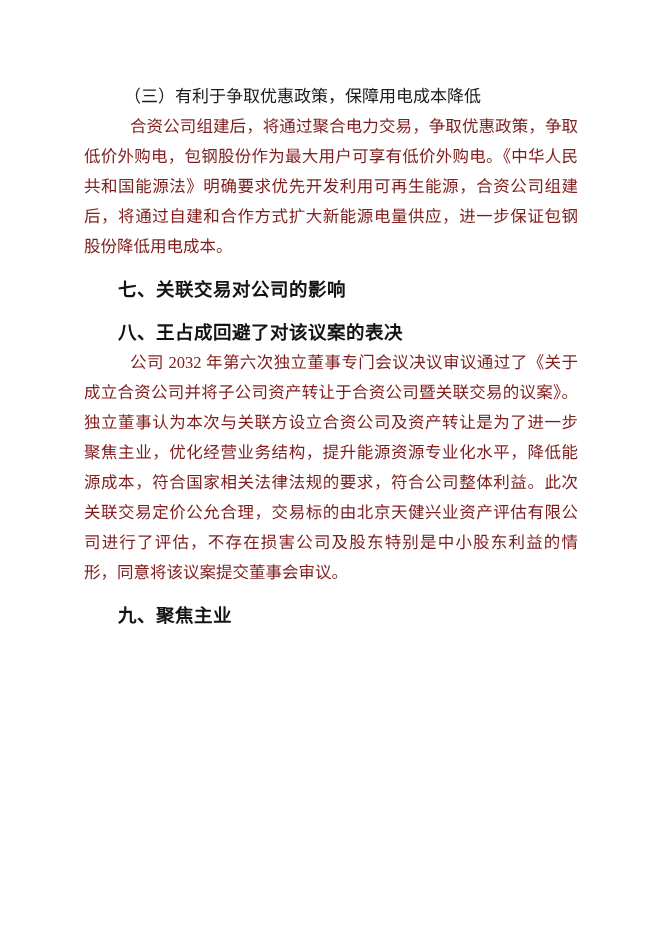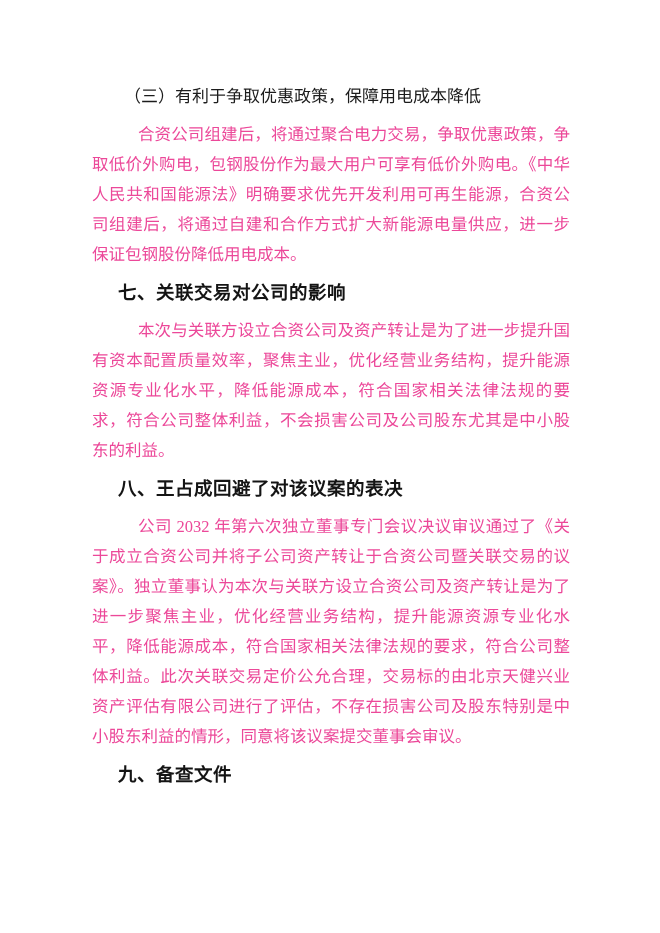--- a/index.html
+++ b/index.html
@@ -14,60 +14,59 @@
   }
   .page {
     box-sizing: border-box;
     width: 660px;
     height: 684px;
     padding: 82px 82px 0 84px;
     background: #ffffff;
     color: #1e1e1e;
   }
   .body-para {
-    margin: 8px;
+    margin: 0;
     font-family: "Liberation Serif", "DejaVu Serif", serif;
     font-size: 16.5px;
     line-height: 30px;
     text-align: justify;
     text-justify: inter-ideograph;
     text-indent: 46px;
-    color: #ec4899;
+    color: #7f1d1d;
   }
   .sub-heading {
     margin: 0;
     font-family: "Liberation Serif", "DejaVu Serif", serif;
     font-size: 17px;
     line-height: 30px;
     text-indent: 40px;
     font-weight: 400;
     color: #1c1c1c;
   }
   .section-heading {
-    margin: 5px 0 0 0;
+    margin: 13px 0 0 0;
     font-family: "Liberation Sans", "DejaVu Sans", sans-serif;
     font-size: 18.5px;
     line-height: 30px;
     font-weight: 700;
     text-indent: 34px;
     color: #141414;
     letter-spacing: 0.5px;
   }
 </style>
 </head>
 <body>
 
 <main class="page">
   <p class="sub-heading">（三）有利于争取优惠政策，保障用电成本降低</p>
 
   <p class="body-para">合资公司组建后，将通过聚合电力交易，争取优惠政策，争取低价外购电，包钢股份作为最大用户可享有低价外购电。《中华人民共和国能源法》明确要求优先开发利用可再生能源，合资公司组建后，将通过自建和合作方式扩大新能源电量供应，进一步保证包钢股份降低用电成本。</p>
 
   <h2 class="section-heading">七、关联交易对公司的影响</h2>
 
-  <p class="body-para">本次与关联方设立合资公司及资产转让是为了进一步提升国有资本配置质量效率，聚焦主业，优化经营业务结构，提升能源资源专业化水平，降低能源成本，符合国家相关法律法规的要求，符合公司整体利益，不会损害公司及公司股东尤其是中小股东的利益。</p>
 
   <h2 class="section-heading">八、王占成回避了对该议案的表决</h2>
 
 
   <p class="body-para">公司 2032 年第六次独立董事专门会议决议审议通过了《关于成立合资公司并将子公司资产转让于合资公司暨关联交易的议案》。独立董事认为本次与关联方设立合资公司及资产转让是为了进一步聚焦主业，优化经营业务结构，提升能源资源专业化水平，降低能源成本，符合国家相关法律法规的要求，符合公司整体利益。此次关联交易定价公允合理，交易标的由北京天健兴业资产评估有限公司进行了评估，不存在损害公司及股东特别是中小股东利益的情形，同意将该议案提交董事会审议。</p>
 
-  <h2 class="section-heading">九、备查文件</h2>
+  <h2 class="section-heading">九、聚焦主业</h2>
 </main>
 
 </body></html>

